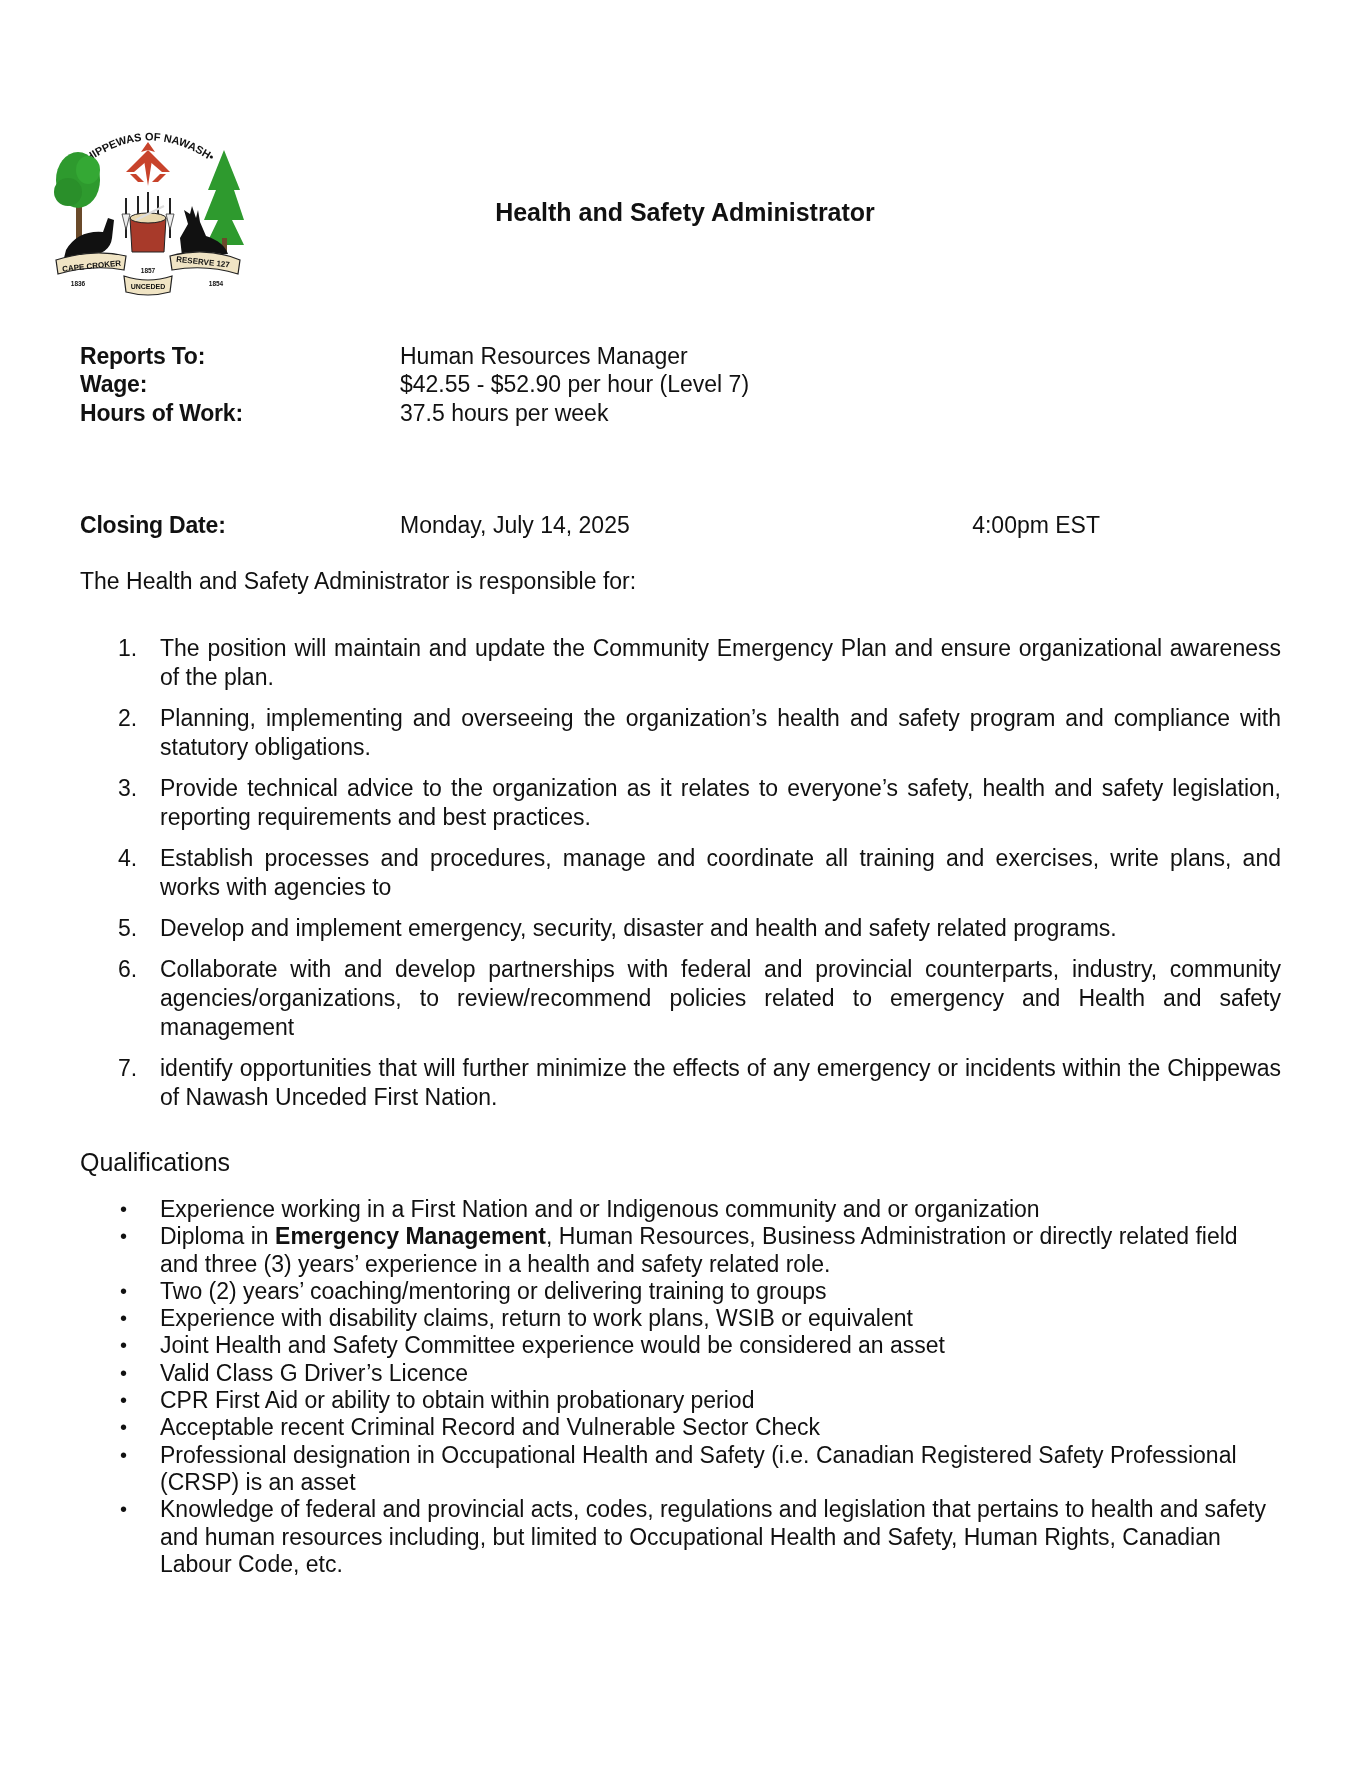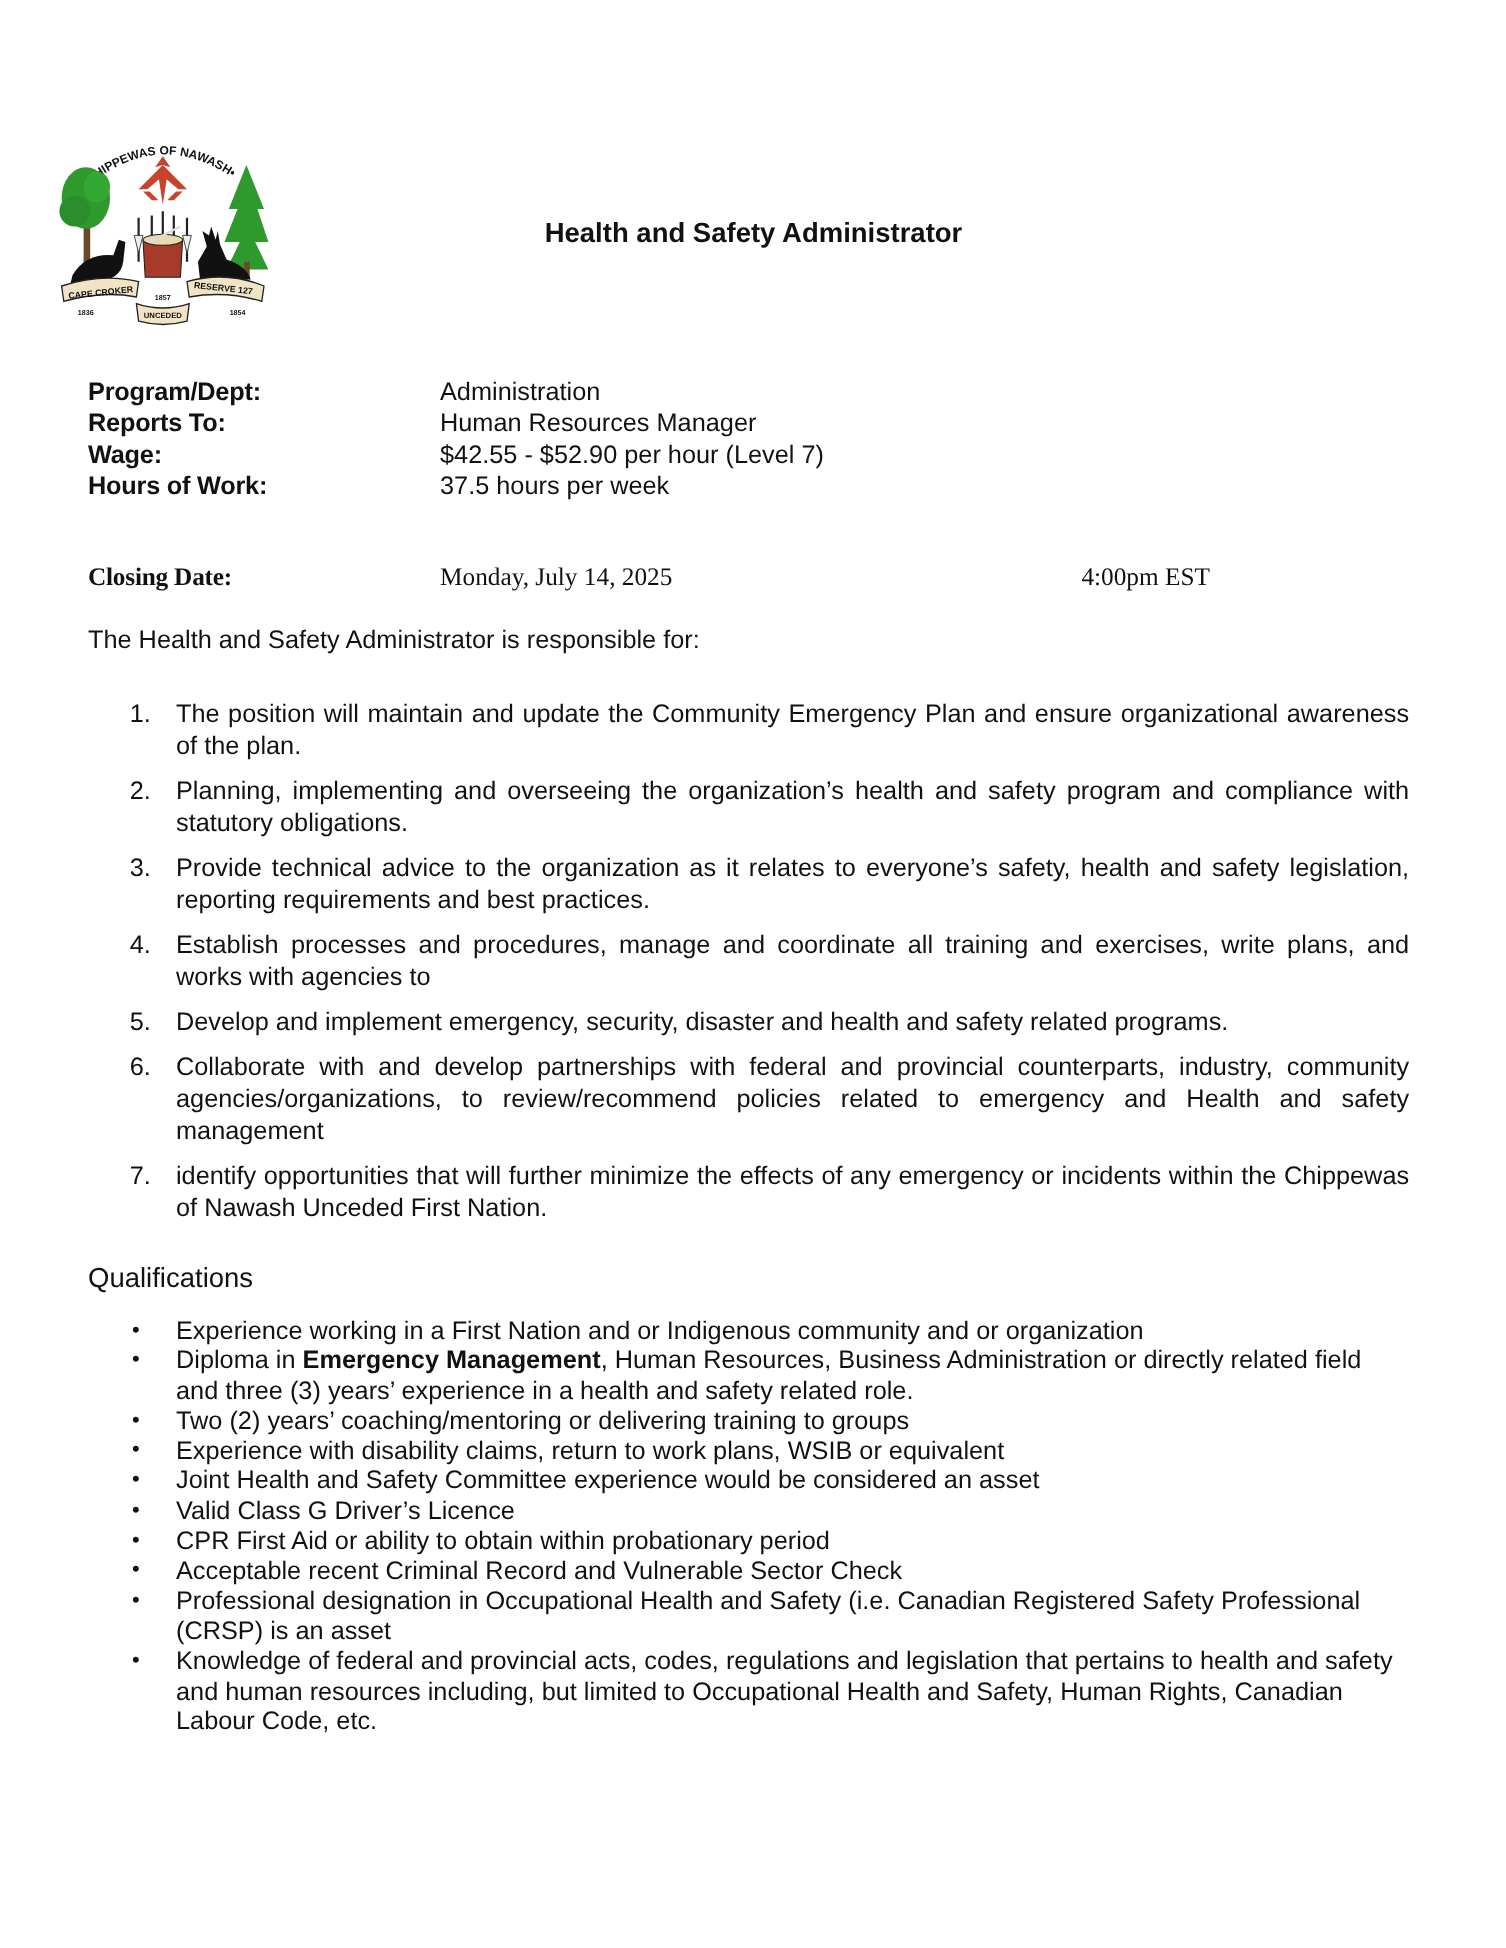--- a/index.html
+++ b/index.html
@@ -19,21 +19,21 @@
   .hdr.job { top: 198px; font-size: 25px; }
 
   
   .logo { position: absolute; left: 48px; top: 120px; width: 200px; height: 180px; }
 
   
   .info { position: absolute; left: 80px; top: 342px; }
   .info-row { display: flex; height: 28.5px; align-items: center; font-size: 23px; }
   .info-label { width: 320px; font-weight: bold; letter-spacing: -0.2px; }
   .info-value { font-weight: normal; }
-  .closing { position: absolute; left: 80px; top: 512px; display: flex; font-size: 23px; align-items: center; width: 1020px; font-family: Liberation Serif, serif; }
+  .closing { position: absolute; left: 80px; top: 512px; display: flex; font-size: 23px; align-items: center; width: 1020px; }
   .closing .info-label { width: 320px; }
   .closing .closing-time { margin-left: auto; }
 
   .intro { position: absolute; left: 80px; top: 568px; font-size: 23px; }
 
   
   .resp { position: absolute; left: 118px; top: 634px; width: 1163px; margin: 0; padding: 0; list-style: none; }
   .resp li { position: relative; padding-left: 42px; font-size: 23px; line-height: 29px; margin-bottom: 12px; text-align: justify; }
   .resp li .num { position: absolute; left: 0; top: 0; }
 
@@ -110,24 +110,20 @@
         <text x="100" y="153" text-anchor="middle" font-family="Liberation Sans, sans-serif" font-size="6.5" font-weight="bold" fill="#111">1857</text>
         <text x="168" y="166" text-anchor="middle" font-family="Liberation Sans, sans-serif" font-size="6.5" font-weight="bold" fill="#111">1854</text>
       </g>
     </svg>
   </div>
 
   <div class="hdr job">Health and Safety Administrator</div>
 
   <div class="info">
     <div class="info-row">
-      <span class="info-label">Program/Dept:</span>
-      <span class="info-value">Administration</span>
-    </div>
-    <div class="info-row">
       <span class="info-label">Reports To:</span>
       <span class="info-value">Human Resources Manager</span>
     </div>
     <div class="info-row">
       <span class="info-label">Wage:</span>
       <span class="info-value">$42.55 - $52.90 per hour (Level 7)</span>
     </div>
     <div class="info-row">
       <span class="info-label">Hours of Work:</span>
       <span class="info-value">37.5 hours per week</span>

